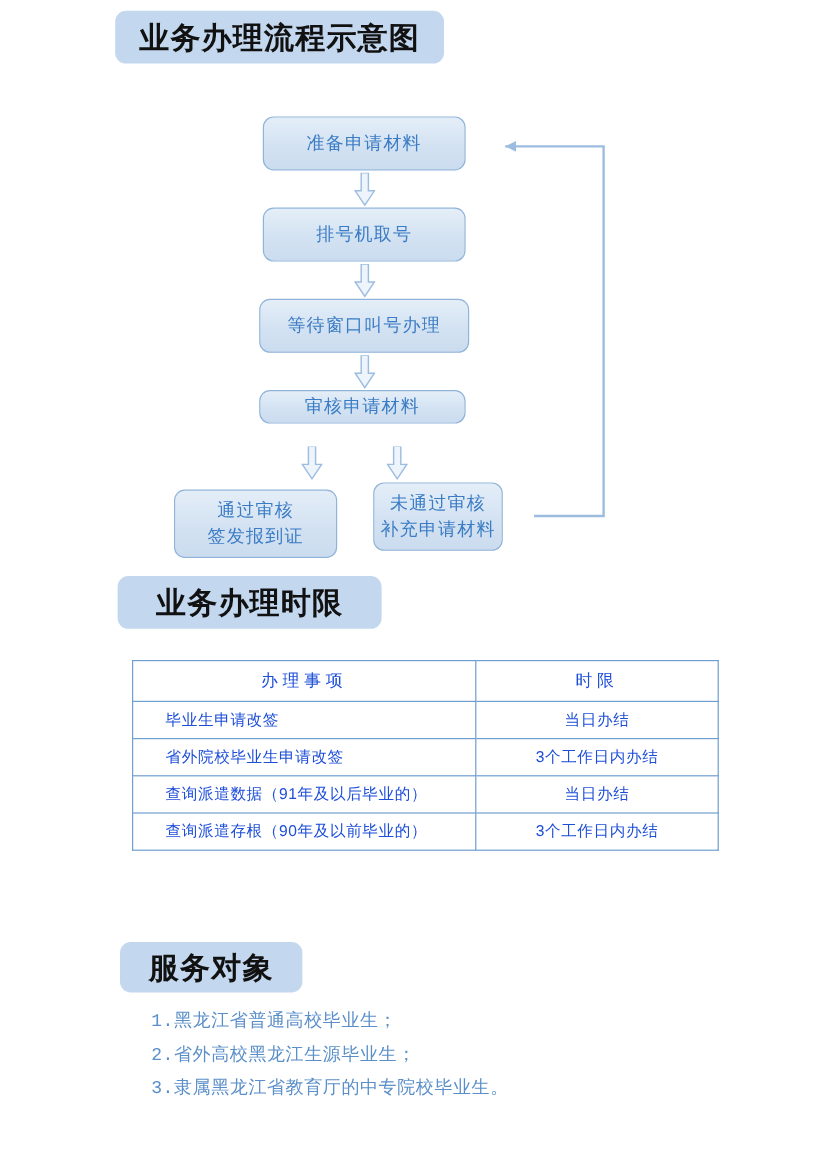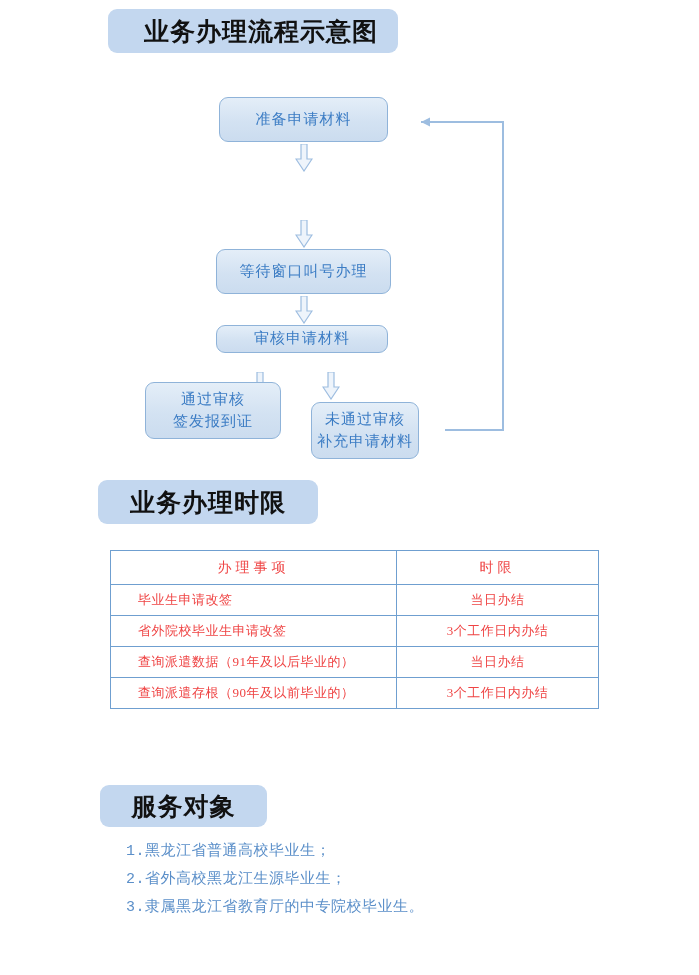--- a/index.html
+++ b/index.html
@@ -49,22 +49,22 @@
   .varrow svg{display:block;}
 
   
   .loop{position:absolute;left:0;top:0;width:699px;height:975px;pointer-events:none;}
 
   
   .tbl{
     position:absolute;
     border-collapse:collapse;
     table-layout:fixed;
-    font-family:Liberation Serif, serif;
-    color:#ef4444;
+    font-family:Liberation Sans, sans-serif;
+    color:#1d4ed8;
   }
   .tbl td,.tbl th{
     border:1px solid #6f9fd0;
     font-weight:normal;
     font-size:13px;
     height:30px;
     padding:0 8px;
     letter-spacing:.5px;
   }
   .tbl th{
@@ -85,39 +85,42 @@
     line-height:28px;
     letter-spacing:.5px;
   }
   .lists .li{white-space:nowrap;}
 </style>
 </head>
 <body>
 
 <div class="page">
 
-  <div class="pill" style="left:108px;top:9px;width:274px;height:44px;font-size:25px;padding-left:16px;">
+  <div class="pill" style="left:96px;top:9px;width:274px;height:44px;font-size:25px;">
     <span>业务办理流程示意图</span>
   </div>
 
   <svg class="loop" viewBox="0 0 699 975">
     <polyline points="445,430 503,430 503,122 421,122" fill="none" stroke="#9dbde0" stroke-width="2"></polyline>
     <polygon points="421,122 430,117.5 430,126.5" fill="#9dbde0"></polygon>
   </svg>
 
   <div class="flowbox" style="left:219px;top:97px;width:169px;height:45px;">
     <span class="ln">准备申请材料</span>
   </div>
 
   <div class="varrow" style="left:295px;top:144px;">
     <svg width="18" height="28" viewBox="0 0 18 28">
       <polygon points="6,0 12,0 12,15 17,15 9,27 1,15 6,15" fill="#eef4fb" stroke="#9dbde0" stroke-width="1.2"></polygon>
     </svg>
   </div>
 
+  <div class="flowbox" style="left:219px;top:173px;width:169px;height:45px;">
+    <span class="ln">排号机取号</span>
+  </div>
 
   <div class="varrow" style="left:295px;top:220px;">
     <svg width="18" height="28" viewBox="0 0 18 28">
       <polygon points="6,0 12,0 12,15 17,15 9,27 1,15 6,15" fill="#eef4fb" stroke="#9dbde0" stroke-width="1.2"></polygon>
     </svg>
   </div>
 
   <div class="flowbox" style="left:216px;top:249px;width:175px;height:45px;">
     <span class="ln">等待窗口叫号办理</span>
   </div>
@@ -137,21 +140,21 @@
       <polygon points="6,0 12,0 12,15 17,15 9,27 1,15 6,15" fill="#eef4fb" stroke="#9dbde0" stroke-width="1.2"></polygon>
     </svg>
   </div>
 
   <div class="varrow" style="left:322px;top:372px;">
     <svg width="18" height="28" viewBox="0 0 18 28">
       <polygon points="6,0 12,0 12,15 17,15 9,27 1,15 6,15" fill="#eef4fb" stroke="#9dbde0" stroke-width="1.2"></polygon>
     </svg>
   </div>
 
-  <div class="flowbox" style="left:145px;top:382px;width:136px;height:57px;">
+  <div class="flowbox" style="left:145px;top:408px;width:136px;height:57px;">
     <span class="ln">通过审核</span>
     <span class="ln">签发报到证</span>
   </div>
 
   <div class="flowbox" style="left:311px;top:402px;width:108px;height:57px;">
     <span class="ln">未通过审核</span>
     <span class="ln">补充申请材料</span>
   </div>
 
   <div class="pill" style="left:98px;top:480px;width:220px;height:44px;font-size:25px;">
@@ -182,21 +185,21 @@
         <td class="item">查询派遣数据（91年及以后毕业的）</td>
         <td class="limit">当日办结</td>
       </tr>
       <tr>
         <td class="item">查询派遣存根（90年及以前毕业的）</td>
         <td class="limit">3个工作日内办结</td>
       </tr>
     </tbody>
   </table>
 
-  <div class="pill" style="left:100px;top:785px;width:167px;height:42px;font-size:25px;">
+  <div class="pill" style="left:100px;top:785px;width:152px;height:42px;font-size:25px;">
     <span>服务对象</span>
   </div>
 
   <div class="lists" style="left:126px;top:838px;">
     <div class="li">1.黑龙江省普通高校毕业生；</div>
     <div class="li">2.省外高校黑龙江生源毕业生；</div>
     <div class="li">3.隶属黑龙江省教育厅的中专院校毕业生。</div>
   </div>
 
   <div class="pill" style="left:100px;top:929px;width:158px;height:42px;font-size:25px;margin-top:48px;">

